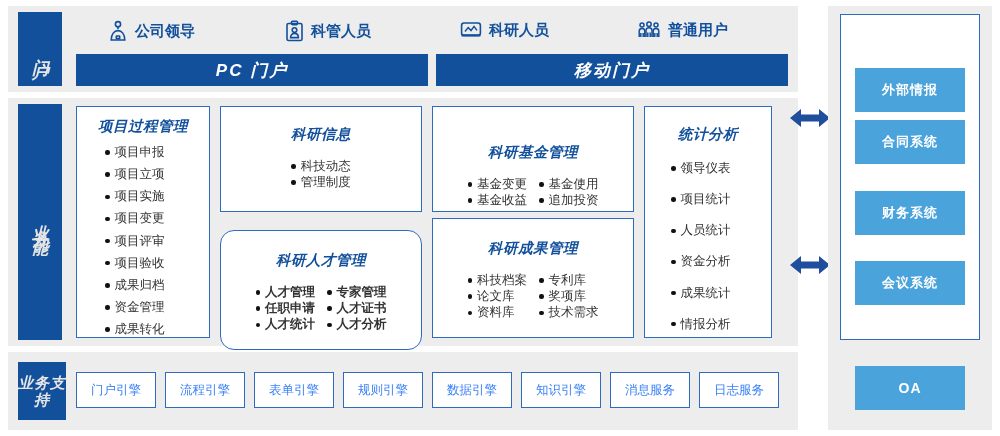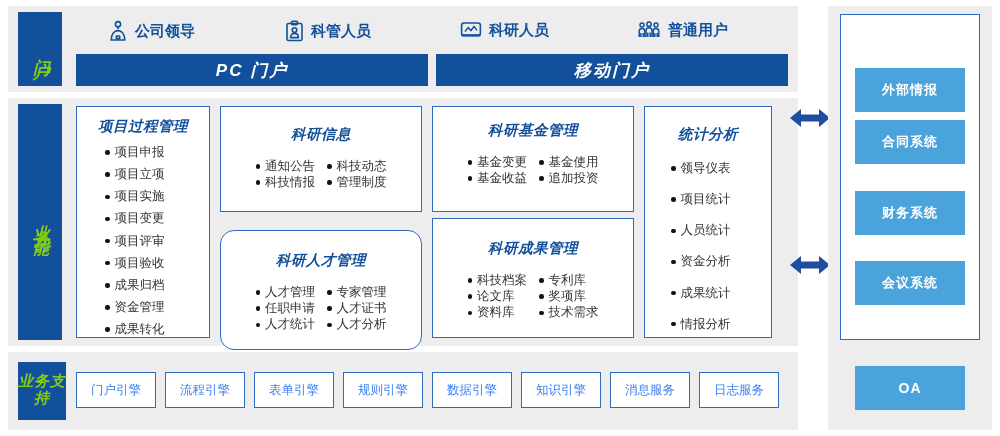--- a/index.html
+++ b/index.html
@@ -7,24 +7,24 @@
     width:1000px;height:436px;
     background:#ffffff;
     font-family:"Liberation Sans","DejaVu Sans",sans-serif;
     overflow:hidden;
   }
   #root{position:relative;width:1000px;height:436px;}
 
   
   .gray-panel{position:absolute;background:#ededed;}
   .navy-label{
-    position:absolute;background:#13509C;color:#84cc16;
+    position:absolute;background:#13509C;color:#e5e5e5;
     display:flex;align-items:center;justify-content:center;
     font-weight:bold;font-style:italic;letter-spacing:1px;
-    text-align:center;line-height:1.15;font-family:Liberation Mono, monospace;
+    text-align:center;line-height:1.15;
   }
   .navy-bar{
     position:absolute;background:#13509C;color:#ffffff;
     display:flex;align-items:center;justify-content:center;
     font-weight:bold;font-style:italic;font-size:17px;letter-spacing:2px;
   }
 
   
   .role{
     position:absolute;display:flex;align-items:center;gap:7px;
@@ -161,47 +161,43 @@
       <li>成果归档</li>
       <li>资金管理</li>
       <li>成果转化</li>
     </ul>
   </div>
 
   <div class="card" style="left:220px;top:106px;width:202px;height:106px;padding-top:18px;">
     <div class="card-title">科研信息</div>
     <div class="grid2" style="margin-top:16px;">
       <ul class="bullets">
-        <li>通知公告</li>
-        <li>科技情报</li>
-      </ul>
-      <ul class="bullets">
         <li>科技动态</li>
         <li>管理制度</li>
       </ul>
     </div>
   </div>
 
-  <div class="card" style="left:432px;top:106px;width:202px;height:106px;padding-top:14px;">
+  <div class="card" style="left:432px;top:106px;width:202px;height:106px;padding-top:36px;">
     <div class="card-title">科研基金管理</div>
     <div class="grid2" style="margin-top:16px;">
       <ul class="bullets">
         <li>基金变更</li>
         <li>基金收益</li>
       </ul>
       <ul class="bullets">
         <li>基金使用</li>
         <li>追加投资</li>
       </ul>
     </div>
   </div>
 
   <div class="card" style="left:220px;top:230px;width:202px;height:120px;padding-top:20px;border-radius:14px;">
     <div class="card-title">科研人才管理</div>
-    <div class="grid2" style="margin-top:16px;">
+    <div class="grid2" style="margin-top:16px;font-weight:bold;">
       <ul class="bullets">
         <li>人才管理</li>
         <li>任职申请</li>
         <li>人才统计</li>
       </ul>
       <ul class="bullets">
         <li>专家管理</li>
         <li>人才证书</li>
         <li>人才分析</li>
       </ul>

